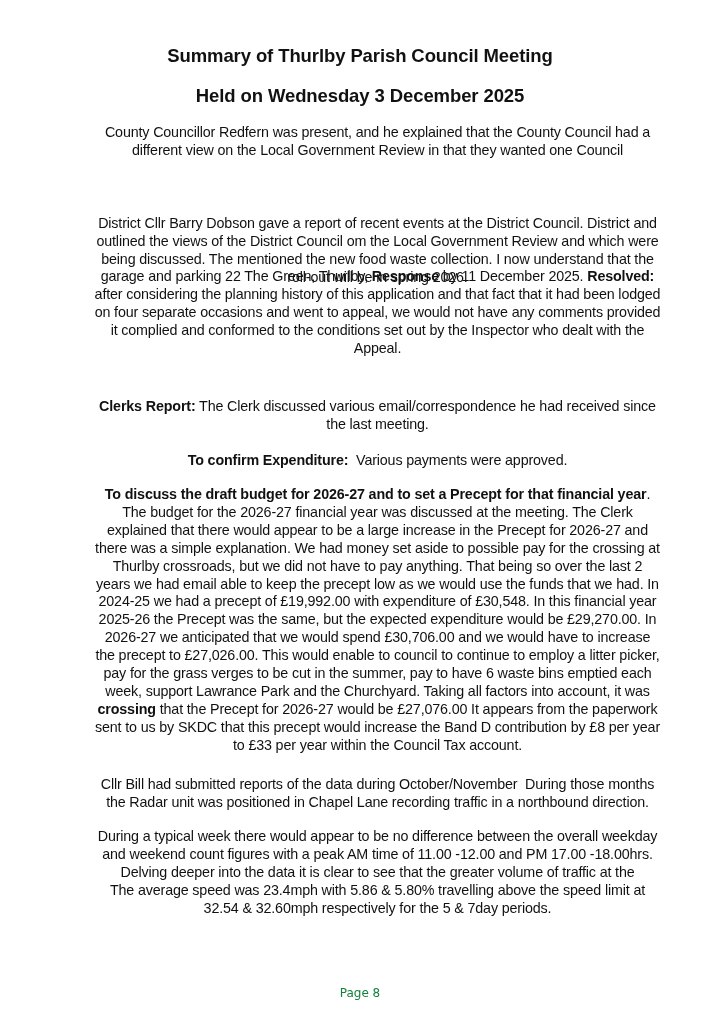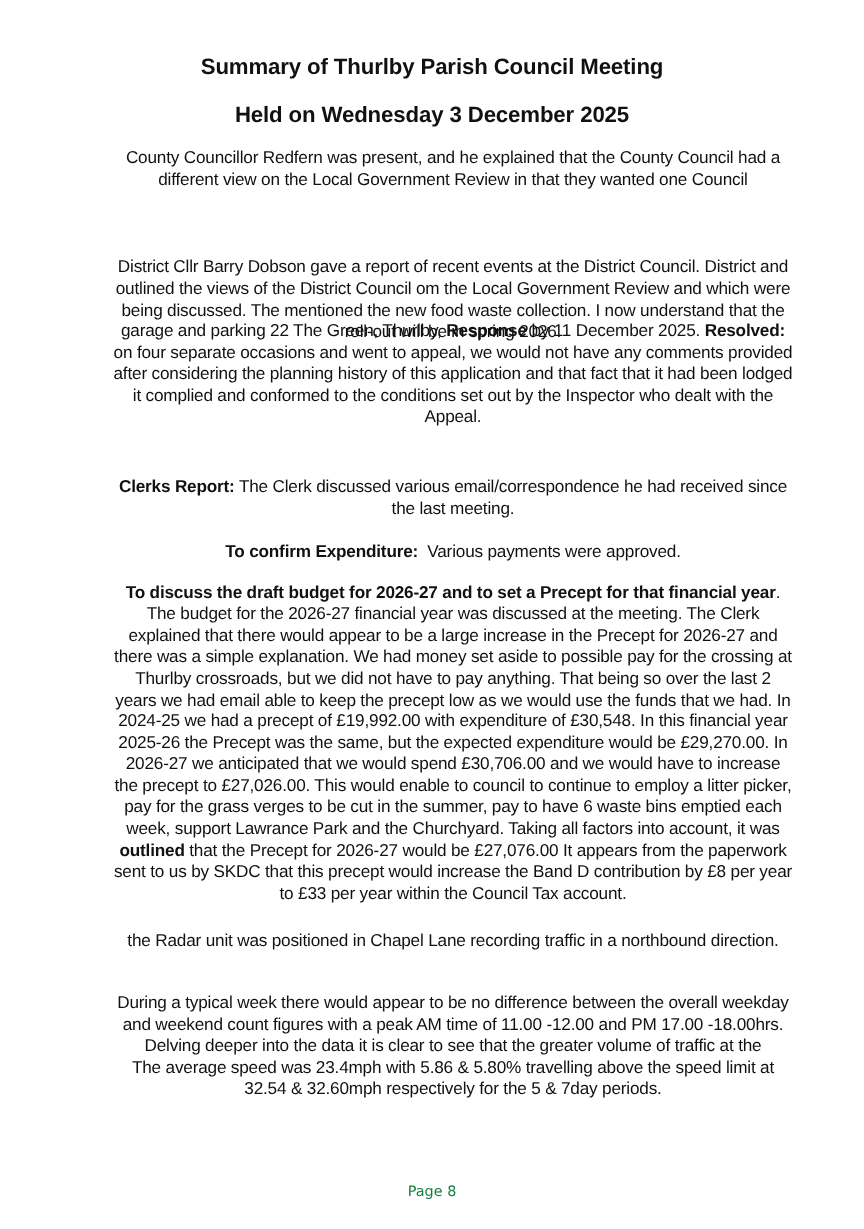--- a/index.html
+++ b/index.html
@@ -39,22 +39,22 @@
 
   <p class="para p2">
     <span class="line">District Cllr Barry Dobson gave a report of recent events at the District Council. District and</span>
     <span class="line">outlined the views of the District Council om the Local Government Review and which were</span>
     <span class="line">being discussed.  The mentioned the new food waste collection. I now understand that the</span>
     <span class="line">roll-out will be in spring 2026.</span>
   </p>
 
   <p class="para p3">
     <span class="line"><span>garage and parking 22 The Green, Thurlby, </span><b>Response</b><span> by 11 December 2025. </span><b>Resolved:</b></span>
+    <span class="line">after considering the planning history of this application and that fact that it had been lodged</span>
     <span class="line">on four separate occasions and went to appeal, we would not have any comments provided</span>
-    <span class="line">after considering the planning history of this application and that fact that it had been lodged</span>
     <span class="line">it complied and conformed to the conditions set out by the Inspector who dealt with the</span>
     <span class="line">Appeal.</span>
   </p>
 
   <p class="para p4">
     <span class="line"><b>Clerks Report:</b><span> The Clerk discussed various email/correspondence he had received since</span></span>
     <span class="line">the last meeting.</span>
   </p>
 
   <p class="para p5">
@@ -67,26 +67,27 @@
     <span class="line">explained that there would appear to be a large increase in the Precept for 2026-27 and</span>
     <span class="line">there was a simple explanation. We had money set aside to possible pay for the crossing at</span>
     <span class="line">Thurlby crossroads, but we did not have to pay anything. That being so over the last 2</span>
     <span class="line">years we had email able to keep the precept low as we would use the funds that we had. In</span>
     <span class="line">2024-25 we had a precept of £19,992.00 with expenditure of £30,548. In this financial year</span>
     <span class="line">2025-26 the Precept was the same, but the expected expenditure would be £29,270.00. In</span>
     <span class="line">2026-27 we anticipated that we would spend £30,706.00 and we would have to increase</span>
     <span class="line">the precept to £27,026.00. This would enable to council to continue to employ a litter picker,</span>
     <span class="line">pay for the grass verges to be cut in the summer, pay to have 6 waste bins emptied each</span>
     <span class="line">week, support Lawrance Park and the Churchyard. Taking all factors into account, it was</span>
-    <span class="line"><b>outlined</b><span> that the Precept for 2026-27 would be £27,076.00 It appears from the paperwork</span></span>
+    <span class="line"><b>crossing</b><span> that the Precept for 2026-27 would be £27,076.00 It appears from the paperwork</span></span>
     <span class="line">sent to us by SKDC that this precept would increase the Band D contribution by £8 per year</span>
     <span class="line">to £33 per year within the Council Tax account.</span>
   </p>
 
   <p class="para p7">
+    <span class="line" style="white-space:pre">Cllr Bill had submitted reports of the data during October/November  During those months</span>
     <span class="line">the Radar unit was positioned in Chapel Lane recording traffic in a northbound direction.</span>
   </p>
 
   <p class="para p8">
     <span class="line">During a typical week there would appear to be no difference between the overall weekday</span>
     <span class="line">and weekend count figures with a peak AM time of 11.00 -12.00 and PM 17.00 -18.00hrs.</span>
     <span class="line">Delving deeper into the data it is clear to see that the greater volume of traffic at the</span>
     <span class="line">The average speed was 23.4mph with 5.86 &amp; 5.80% travelling above the speed limit at</span>
     <span class="line">32.54 &amp; 32.60mph respectively for the 5 &amp; 7day periods.</span>
   </p>

